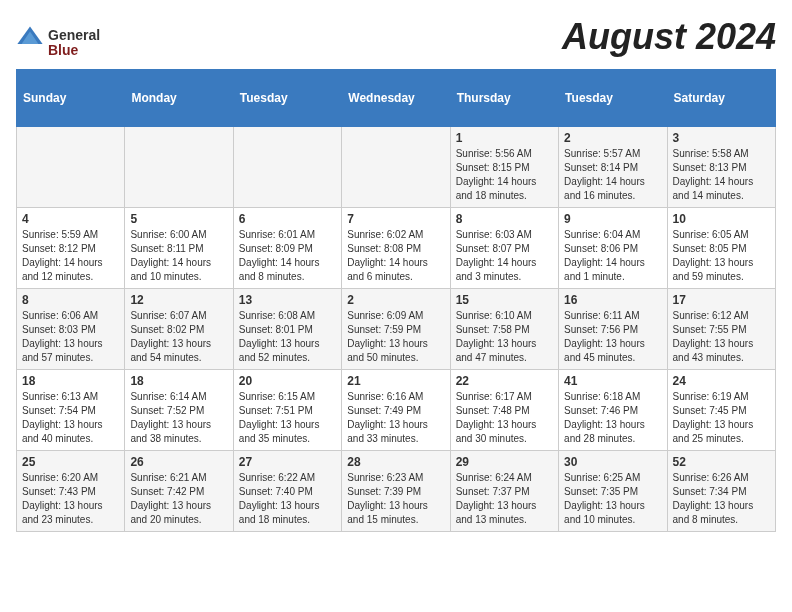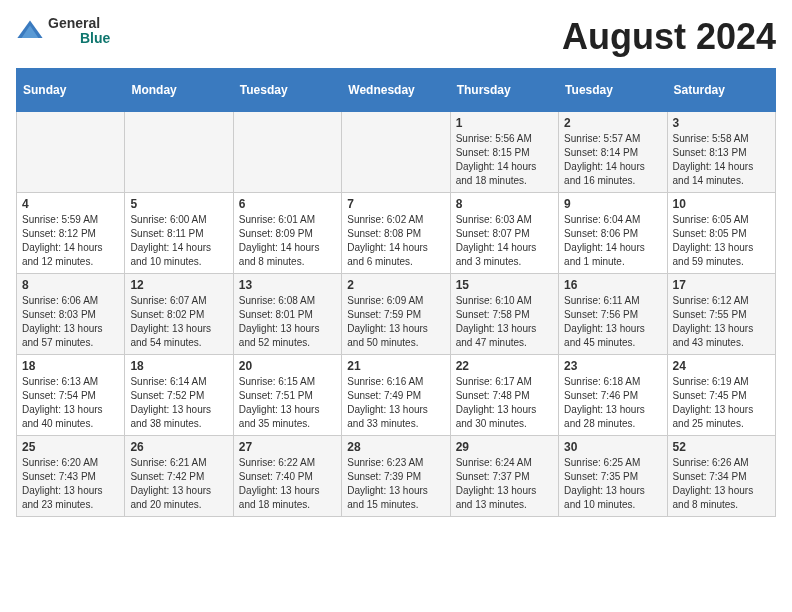--- a/index.html
+++ b/index.html
@@ -21,48 +21,49 @@
       align-items: center;
       gap: 4px;
     }
     .logo-text {
       display: flex;
       flex-direction: column;
       font-size: 14px;
       font-weight: bold;
       line-height: 1.1;
     }
-    .logo-general { color: #333; }
-    .logo-blue { color: #0f766e; margin-left: 32px; }
+    .logo-general { color: #333; margin-top: 12px; }
+    .logo-blue { color: #7f1d1d; }
     .logo-icon {
       width: 28px;
       height: 28px;
     }
     .title-area {
       text-align: right;
+      font-style: italic;
     }
     .main-title {
       font-size: 36px;
       font-weight: bold;
       color: #222;
     }
     .subtitle {
       font-size: 15px;
       color: #444;
     }
     .calendar {
       width: 100%;
       border-collapse: collapse;
       font-size: 10.5px;
     }
     .calendar thead th {
       background-color: #3a7abf;
       color: #fff;
       font-weight: bold;
-      padding: 14px 6px;
+      padding: 21px 6px;
       text-align: left;
       border: 1px solid #3a7abf;
       font-size: 12px;
     }
     .calendar tbody td {
       border: 1px solid #ccc;
       vertical-align: top;
       padding: 4px 5px;
       width: calc(100% / 7);
       min-height: 80px;
@@ -216,21 +217,21 @@
         </td>
         <td>
           <span class="day-number">21</span>
           <div class="day-info">Sunrise: 6:16 AM<br>Sunset: 7:49 PM<br>Daylight: 13 hours<br>and 33 minutes.</div>
         </td>
         <td>
           <span class="day-number">22</span>
           <div class="day-info">Sunrise: 6:17 AM<br>Sunset: 7:48 PM<br>Daylight: 13 hours<br>and 30 minutes.</div>
         </td>
         <td>
-          <span class="day-number">23</span>
+          <span class="day-number">41</span>
           <div class="day-info">Sunrise: 6:18 AM<br>Sunset: 7:46 PM<br>Daylight: 13 hours<br>and 28 minutes.</div>
         </td>
         <td>
           <span class="day-number">24</span>
           <div class="day-info">Sunrise: 6:19 AM<br>Sunset: 7:45 PM<br>Daylight: 13 hours<br>and 25 minutes.</div>
         </td>
       </tr>
       <tr>
         <td>
           <span class="day-number">25</span>

